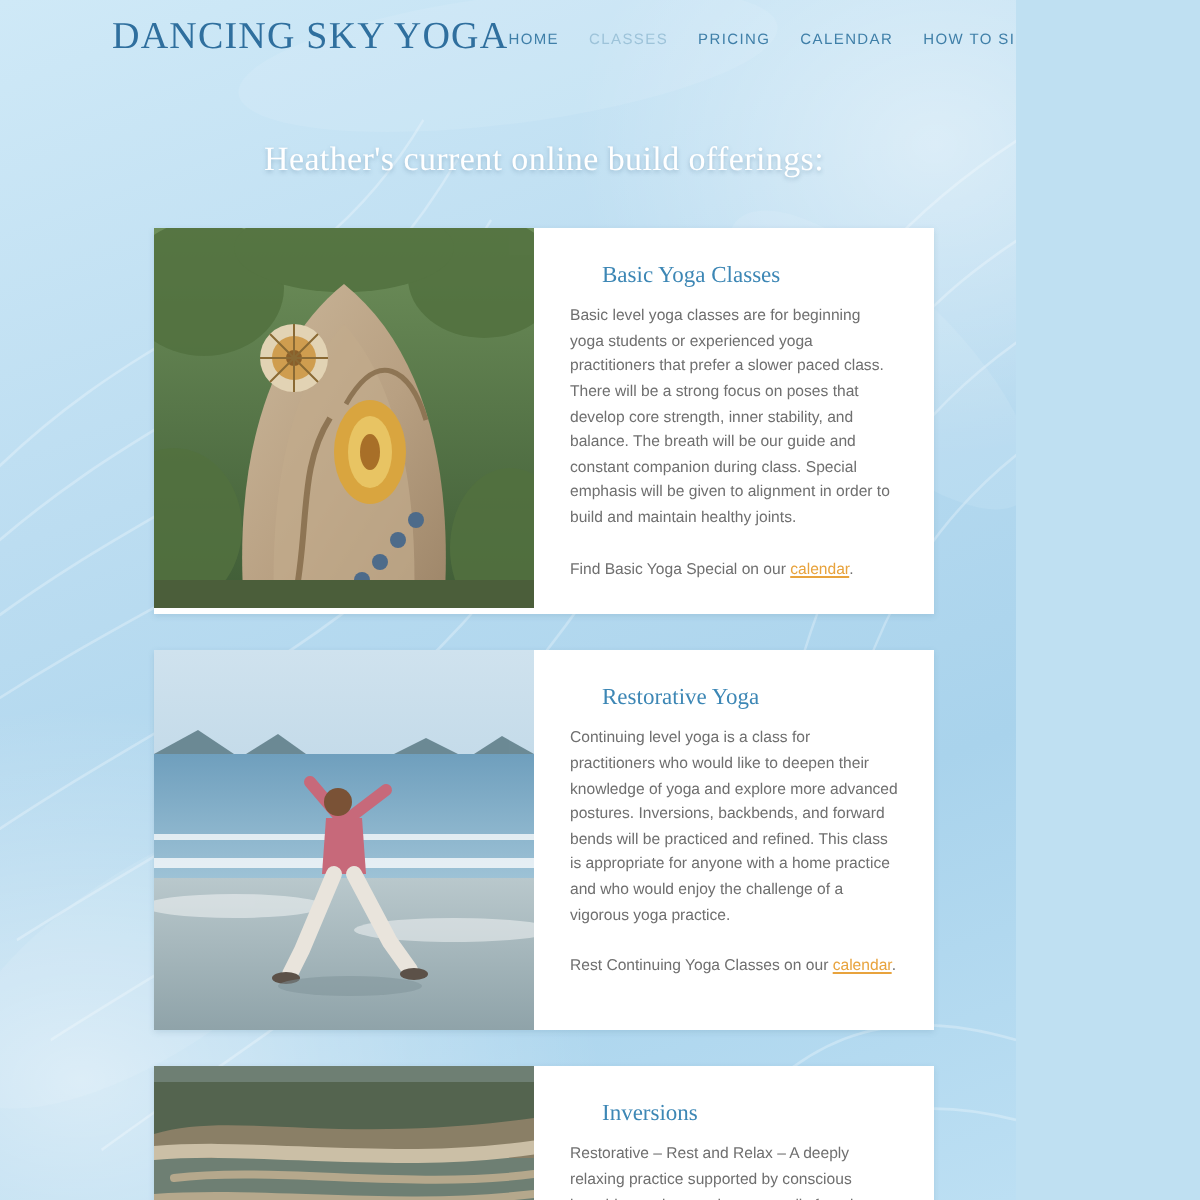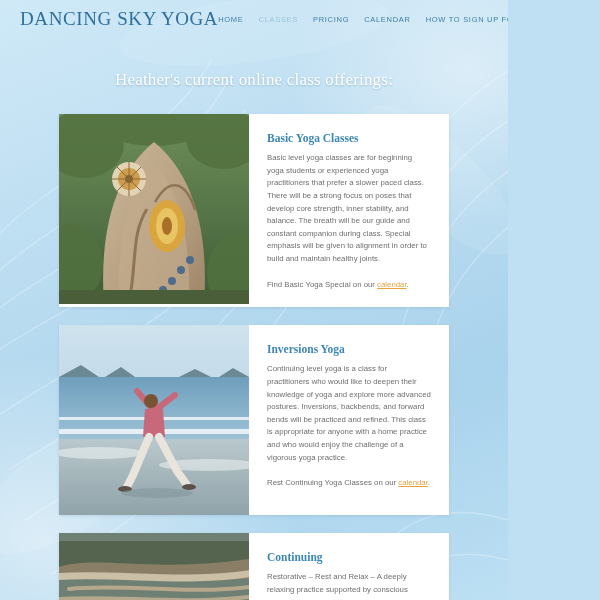--- a/index.html
+++ b/index.html
@@ -11,20 +11,21 @@
     background: #bfe0f2;
   }
   #page {
     position: relative;
     width: 508px; height: 600px;
     overflow: hidden;
     background:
       radial-gradient(ellipse 420px 300px at 8% 90%, rgba(255,255,255,0.55), rgba(255,255,255,0) 62%),
       radial-gradient(ellipse 300px 260px at 92% 12%, rgba(255,255,255,0.45), rgba(255,255,255,0) 60%),
       linear-gradient(160deg, #cfe9f7 0%, #bcddf1 35%, #a9d3ec 70%, #bcdff3 100%);
+    padding-left: 36px;
   }
   
   .bg-leaves {
     position: absolute; inset: 0;
     pointer-events: none;
     opacity: 0.55;
   }
   .bg-leaves svg { width: 100%; height: 100%; display: block; }
 
   
@@ -89,22 +90,22 @@
   }
   .card-img svg { display: block; width: 100%; height: 100%; }
   .card-body {
     flex: 1 1 auto;
     padding: 18px 18px 16px 18px;
   }
   .card-title {
     font-family: "Liberation Serif", serif;
     font-size: 11.5px;
     color: #3d87b5;
-    margin: 0 0 8px 0;
-    font-weight: bold;
+    margin: 0 0 8px 16px;
+    font-weight: normal;
   }
   .card-text {
     font-size: 7.8px;
     line-height: 1.62;
     color: #6f6f6f;
     margin: 0;
   }
   .card-link-line {
     font-size: 7.8px;
     line-height: 1.62;
@@ -157,21 +158,21 @@
     <div class="nav">
       <span class="nav-item">HOME</span>
       <span class="nav-item active">CLASSES</span>
       <span class="nav-item">PRICING</span>
       <span class="nav-item">CALENDAR</span>
       <span class="nav-item">HOW TO SIGN UP FOR CLASSES</span>
       <span class="nav-item">CONTACT</span>
     </div>
   </div>
 
-  <div class="page-heading">Heather's current online class offerings:</div>
+  <div class="page-heading">Heather's current online build offerings:</div>
 
   <div class="content">
 
     <div class="card card-1">
       <div class="card-img">
         <svg viewBox="0 0 190 190" preserveAspectRatio="xMidYMid slice" xmlns="http://www.w3.org/2000/svg">
           <defs>
             <linearGradient id="g1sky" x1="0" y1="0" x2="0" y2="1">
               <stop offset="0%" stop-color="#6e8f5a"></stop>
               <stop offset="100%" stop-color="#3f5c36"></stop>
@@ -263,21 +264,21 @@
             <circle cx="92" cy="76" r="7" fill="#7a5236"></circle>
             <path d="M90 112 L74 150 L68 162" stroke="#e9e4dc" stroke-width="8" stroke-linecap="round" fill="none"></path>
             <path d="M100 112 L118 146 L128 160" stroke="#e9e4dc" stroke-width="8" stroke-linecap="round" fill="none"></path>
             <ellipse cx="66" cy="164" rx="7" ry="3" fill="#5c5148"></ellipse>
             <ellipse cx="130" cy="162" rx="7" ry="3" fill="#5c5148"></ellipse>
           </g>
           <ellipse cx="98" cy="168" rx="36" ry="5" fill="#7d9197" opacity="0.5"></ellipse>
         </svg>
       </div>
       <div class="card-body">
-        <h3 class="card-title">Inversions Yoga</h3>
+        <h3 class="card-title">Restorative Yoga</h3>
         <p class="card-text">Continuing level yoga is a class for practitioners who would like to deepen their knowledge of yoga and explore more advanced postures. Inversions, backbends, and forward bends will be practiced and refined. This class is appropriate for anyone with a home practice and who would enjoy the challenge of a vigorous yoga practice.</p>
         <p class="card-link-line"><span>Rest Continuing Yoga Classes on our </span><a>calendar</a><span>.</span></p>
       </div>
     </div>
 
     <div class="card card-3">
       <div class="card-img">
         <svg viewBox="0 0 190 110" preserveAspectRatio="xMidYMid slice" xmlns="http://www.w3.org/2000/svg">
           <defs>
             <linearGradient id="g3sand" x1="0" y1="0" x2="0" y2="1">
@@ -297,19 +298,19 @@
           </g>
           <rect y="70" width="190" height="40" fill="url(#g3sand)"></rect>
           <g fill="#3c4a44">
             <rect x="112" y="74" width="36" height="18" rx="2"></rect>
             <rect x="146" y="80" width="22" height="12" rx="2"></rect>
           </g>
           <ellipse cx="60" cy="96" rx="40" ry="7" fill="#5e6b65" opacity="0.6"></ellipse>
         </svg>
       </div>
       <div class="card-body">
-        <h3 class="card-title">Continuing</h3>
+        <h3 class="card-title">Inversions</h3>
         <p class="card-text">Restorative – Rest and Relax – A deeply relaxing practice supported by conscious breathing and props that are easily found at home. This practice focuses on simple</p>
       </div>
     </div>
 
   </div>
 </div>
 
 </body></html>

